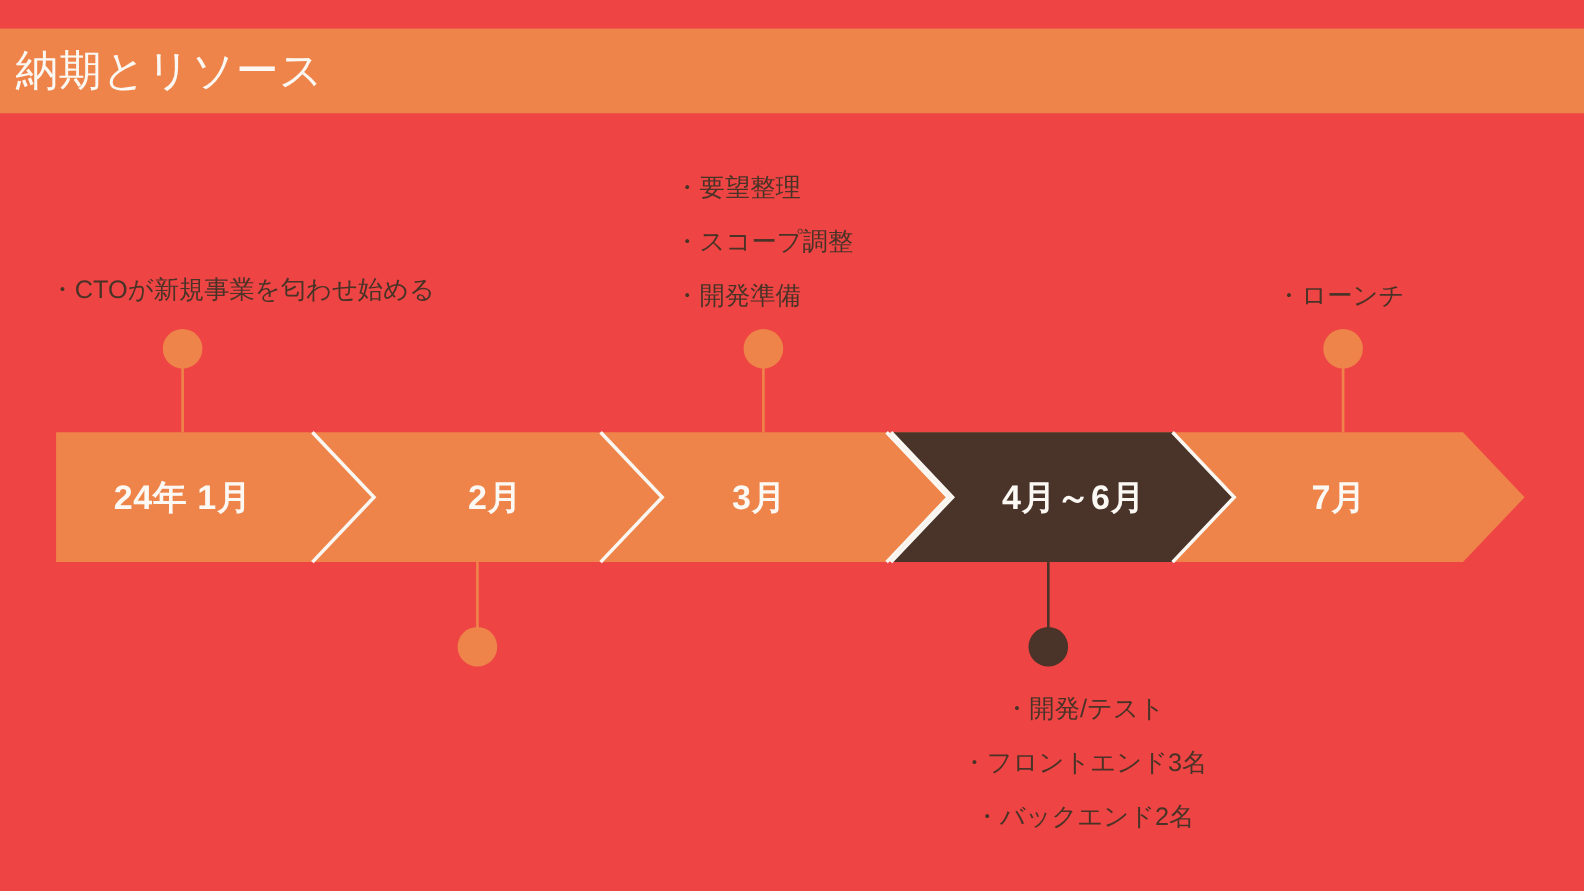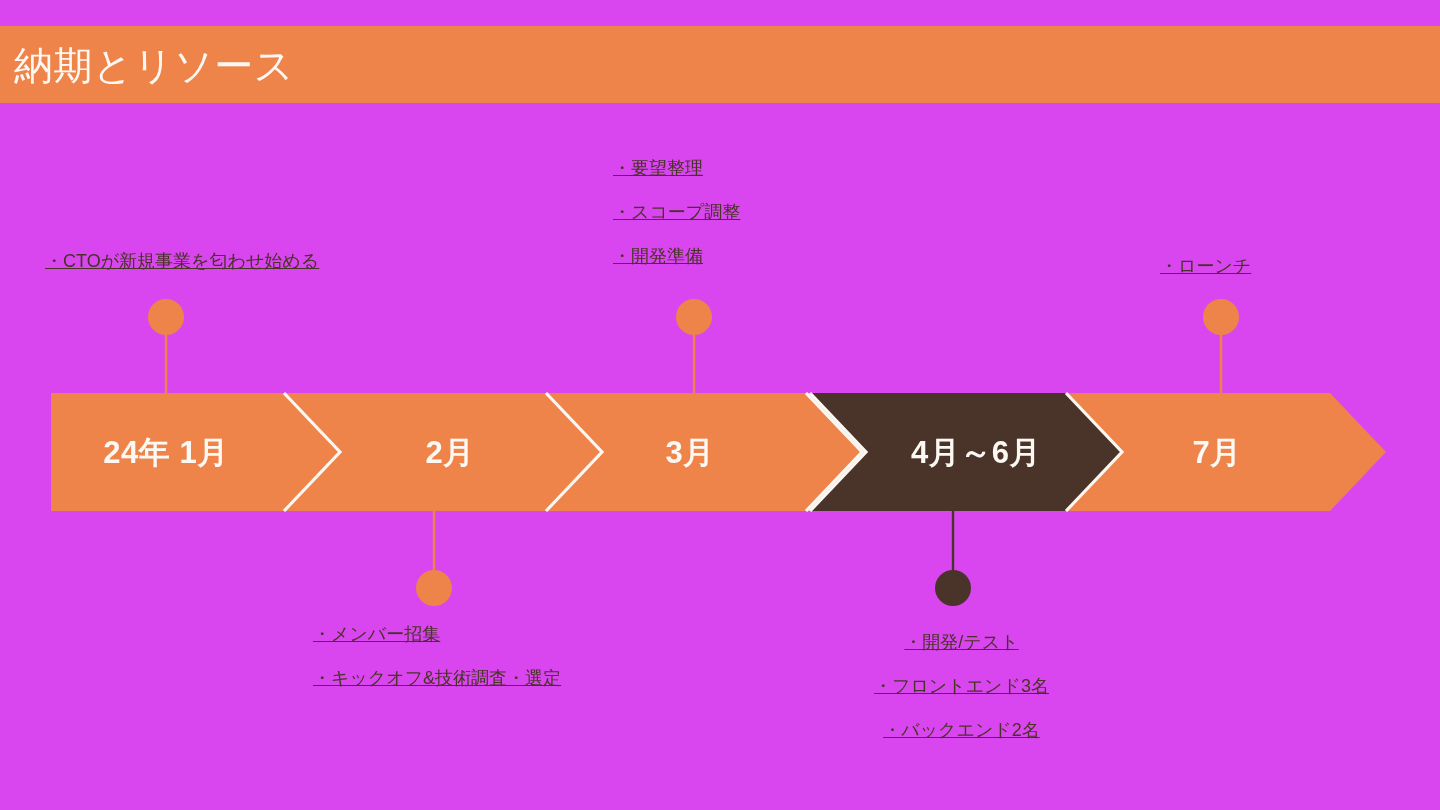--- a/index.html
+++ b/index.html
@@ -13,21 +13,21 @@
     background: #F7F5F0;
     font-family: "Liberation Sans", "DejaVu Sans", sans-serif;
     overflow: hidden;
     position: relative;
   }
 
   #slide {
     position: relative;
     width: 1440px;
     height: 810px;
-    background: #d946ef;
+    background: #ef4444;
   }
 
   
   #title-band {
     position: absolute;
     left: 0;
     top: 26px;
     width: 1440px;
     height: 77px;
     background: #EE8449;
@@ -62,24 +62,23 @@
     font-weight: bold;
     white-space: nowrap;
     transform: translate(-50%, -50%);
     letter-spacing: 0.5px;
   }
 
   
   .note-block {
     position: absolute;
     color: #493327;
-    font-size: 18px;
+    font-size: 23px;
     white-space: nowrap;
     line-height: 1;
-    text-decoration: underline;
   }
   .note-line {
     margin-bottom: 26px;
     white-space: nowrap;
   }
   .note-line:last-child {
     margin-bottom: 0;
   }
   .note-block.below .note-line {
     margin-bottom: 26px;
@@ -133,24 +132,20 @@
   <div class="note-block" style="left:613px; top:159px;">
     <div class="note-line">・要望整理</div>
     <div class="note-line">・スコープ調整</div>
     <div class="note-line">・開発準備</div>
   </div>
 
   <div class="note-block" style="left:1160px; top:257px;">
     <div class="note-line">・ローンチ</div>
   </div>
 
-  <div class="note-block below" style="left:313px; top:625px;">
-    <div class="note-line">・メンバー招集</div>
-    <div class="note-line">・キックオフ&amp;技術調査・選定</div>
-  </div>
 
   <div class="note-block below" style="left:874px; top:633px;text-align:center;">
     <div class="note-line">・開発/テスト</div>
     <div class="note-line">・フロントエンド3名</div>
     <div class="note-line">・バックエンド2名</div>
   </div>
 
 </div>
 
 </body></html>

